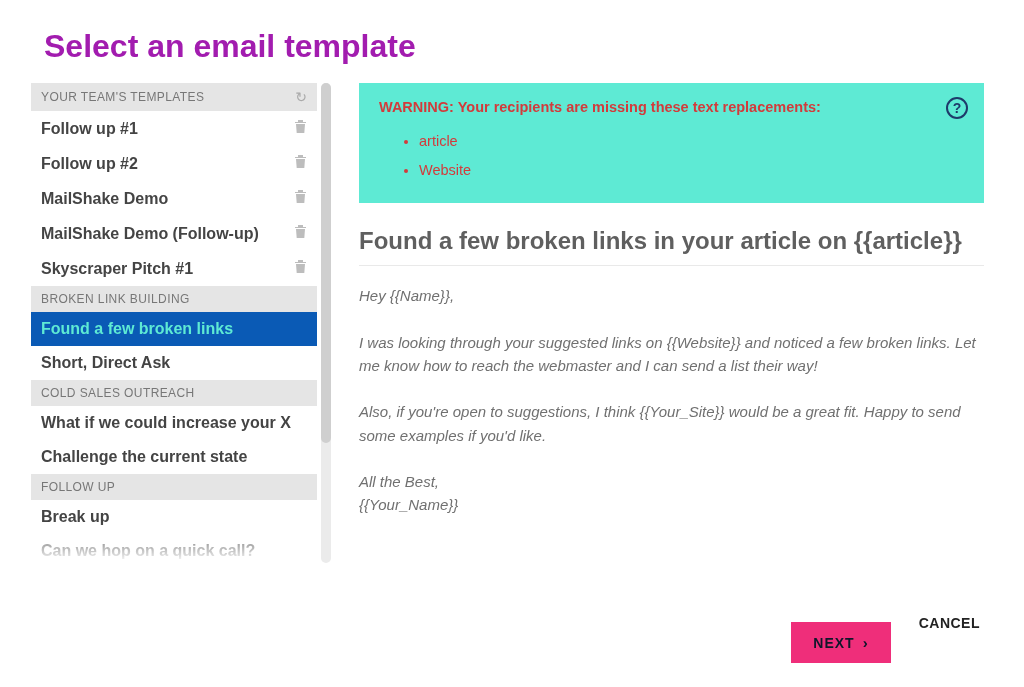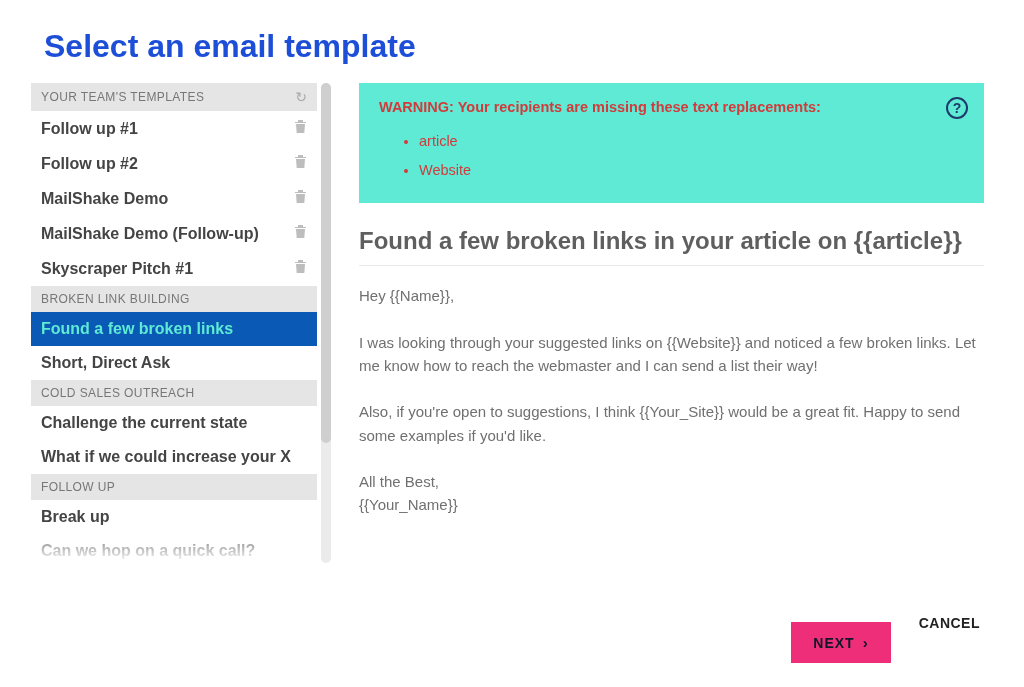--- a/index.html
+++ b/index.html
@@ -10,21 +10,21 @@
     body {
       font-family: -apple-system, BlinkMacSystemFont, "Segoe UI", Helvetica, Arial, sans-serif;
       background: #fff;
       width: 1024px;
       height: 687px;
       overflow: hidden;
     }
     .page-title {
       font-size: 32px;
       font-weight: 600;
-      color: #1d4ed8;
+      color: #a21caf;
       padding: 28px 0 18px 44px;
     }
     .main-area {
       display: flex;
       padding: 0 40px 0 31px;
       gap: 28px;
       height: 480px;
     }
     .sidebar {
       width: 300px;
@@ -131,20 +131,21 @@
       font-weight: 700;
       padding-bottom: 10px;
       border-bottom: 1px solid #e9e9e9;
       margin-bottom: 18px;
     }
     .email-body {
       color: #707070;
       font-size: 15px;
       line-height: 1.55;
       white-space: pre-line;
+      font-style: italic;
     }
     .footer {
       position: absolute;
       bottom: 24px;
       right: 44px;
       display: flex;
       align-items: center;
       gap: 28px;
     }
     .next-btn {
@@ -238,24 +239,24 @@
           <div class="template-item selected">
             <span>Found a few broken links</span>
           </div>
           <div class="template-item">
             <span>Short, Direct Ask</span>
           </div>
           <div class="section-header">
             <span>COLD SALES OUTREACH</span>
           </div>
           <div class="template-item">
+            <span>What if we could increase your X</span>
+          </div>
+          <div class="template-item">
             <span>Challenge the current state</span>
-          </div>
-          <div class="template-item">
-            <span>What if we could increase your X</span>
           </div>
           <div class="section-header">
             <span>FOLLOW UP</span>
           </div>
           <div class="template-item">
             <span>Break up</span>
           </div>
           <div class="template-item">
             <span>Can we hop on a quick call?</span>
           </div>

